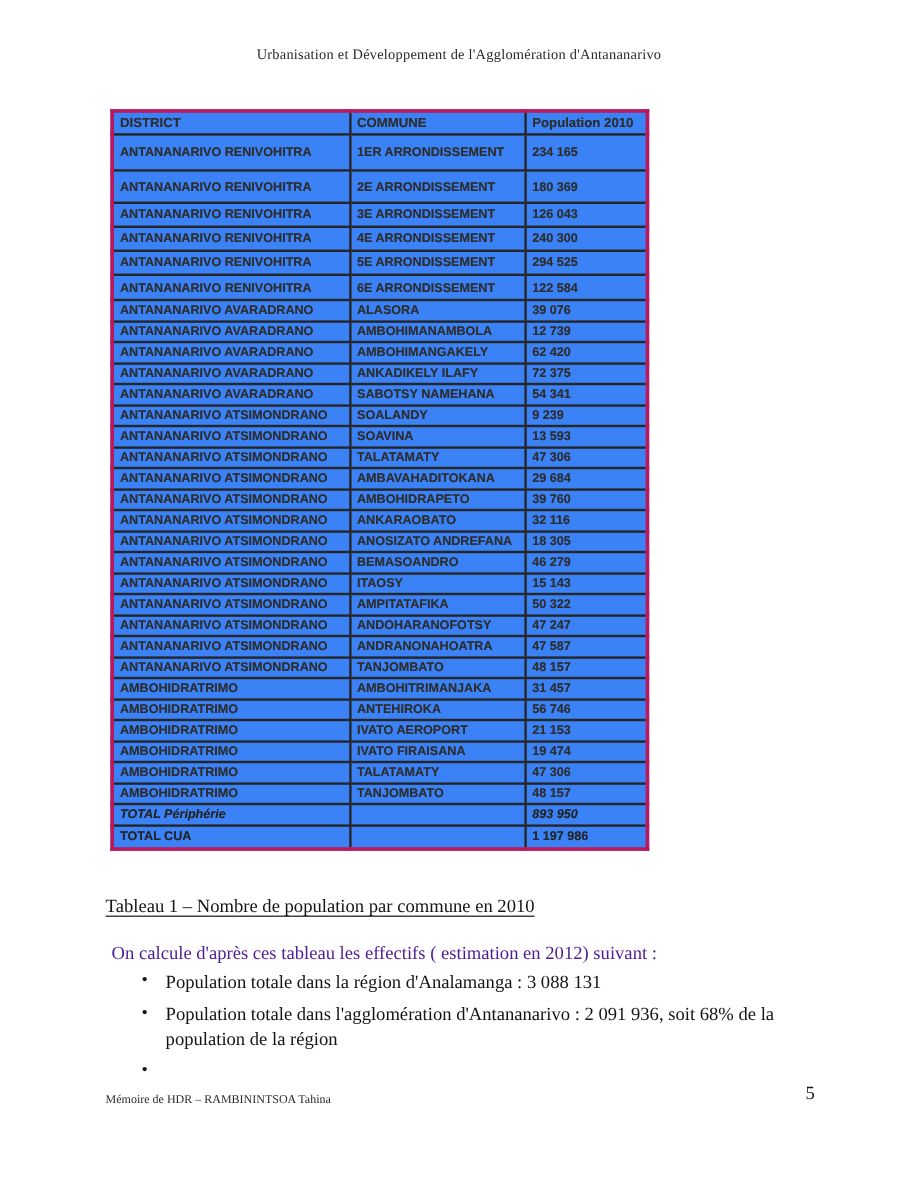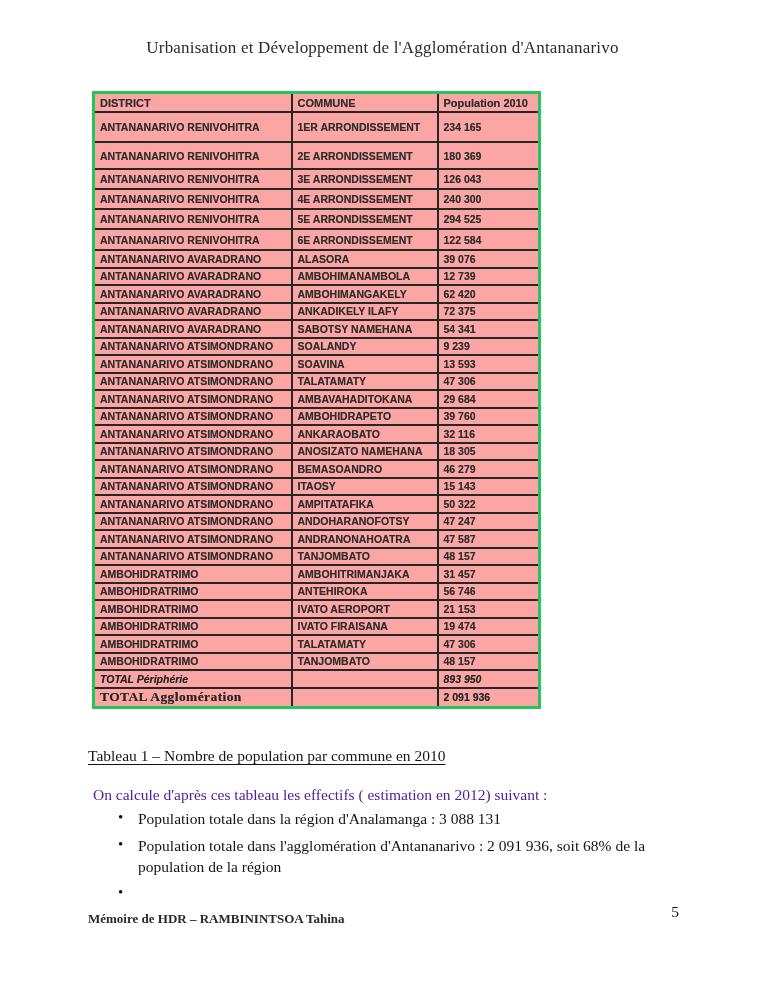--- a/index.html
+++ b/index.html
@@ -1,45 +1,45 @@
 <!DOCTYPE html>
 <html><head>
 <meta charset="utf-8">
 <style>
   html,body{margin:0;padding:0;background:#ffffff;}
   .page{position:relative;width:765px;height:990px;background:#ffffff;
         font-family:"Liberation Serif",serif;color:#1b1b1b;overflow:hidden;}
 
   .running-header{position:absolute;top:38px;left:0;width:100%;text-align:center;
-        font-size:17px;color:#2a2a2a;letter-spacing:.2px;}
+        font-size:12px;color:#2a2a2a;letter-spacing:.2px;}
 
   .table-wrap{position:absolute;left:92px;top:91px;}
   table.pop{border-collapse:collapse;table-layout:fixed;width:446px;
-        background:#fca5a5;border:3px solid #22c55e;
+        background:#3b82f6;border:3px solid #be185d;
         font-family:"Liberation Sans",sans-serif;}
   table.pop th, table.pop td{border:2px solid #262626;padding:0 5px;
         vertical-align:middle;overflow:hidden;white-space:nowrap;
         font-size:10.5px;font-weight:600;color:#2e2e2e;
         text-shadow:0 0 .4px rgba(40,40,40,.55);}
   table.pop th{text-align:left;height:17px;font-size:11px;}
   table.pop td.num{}
   table.pop tr.total td{font-weight:700;color:#242424;}
   table.pop tr.total-last td.label{font-family:"Liberation Serif",serif;
         font-size:13.5px;letter-spacing:.4px;}
 
   .caption{position:absolute;left:88px;top:747px;font-size:15.5px;color:#141414;
         text-decoration:underline;text-underline-offset:3px;}
   .intro{position:absolute;left:93px;top:786px;font-size:15.5px;color:#4c1d95;}
 
   .bullets{position:absolute;left:116px;top:809px;width:556px;margin:0;padding:0;
         list-style:none;font-size:15.5px;line-height:1.32;color:#141414;}
   .bullets li{position:relative;padding-left:22px;margin-bottom:7px;white-space:pre-wrap;}
   .bullets li .dot{position:absolute;left:2px;top:-1px;font-size:15px;}
 
-  .footer-left{position:absolute;left:88px;top:911px;font-size:13px;color:#2a2a2a;font-weight:bold;}
+  .footer-left{position:absolute;left:88px;top:911px;font-size:10px;color:#2a2a2a;}
   .page-number{position:absolute;right:86px;top:903px;font-size:15.5px;color:#141414;}
 </style>
 </head>
 <body>
 
 <div class="page">
 
   <div class="running-header">Urbanisation et Développement de l'Agglomération d'Antananarivo</div>
 
   <div class="table-wrap">
@@ -137,21 +137,21 @@
             <td>AMBOHIDRAPETO</td>
             <td class="num">39 760</td>
           </tr>
           <tr style="height: 17.5px;">
             <td>ANTANANARIVO ATSIMONDRANO</td>
             <td>ANKARAOBATO</td>
             <td class="num">32 116</td>
           </tr>
           <tr style="height: 17.5px;">
             <td>ANTANANARIVO ATSIMONDRANO</td>
-            <td>ANOSIZATO NAMEHANA</td>
+            <td>ANOSIZATO ANDREFANA</td>
             <td class="num">18 305</td>
           </tr>
           <tr style="height: 17.5px;">
             <td>ANTANANARIVO ATSIMONDRANO</td>
             <td>BEMASOANDRO</td>
             <td class="num">46 279</td>
           </tr>
           <tr style="height: 17.5px;">
             <td>ANTANANARIVO ATSIMONDRANO</td>
             <td>ITAOSY</td>
@@ -205,24 +205,24 @@
           <tr style="height: 17.5px;">
             <td>AMBOHIDRATRIMO</td>
             <td>TANJOMBATO</td>
             <td class="num">48 157</td>
           </tr>
           <tr class="total" style="height: 18px; font-style: italic;">
             <td class="label">TOTAL Périphérie</td>
             <td></td>
             <td class="num">893 950</td>
           </tr>
-          <tr class="total total-last" style="height: 19px;">
-            <td class="label">TOTAL Agglomération</td>
+          <tr class="total" style="height: 19px;">
+            <td class="label">TOTAL CUA</td>
             <td></td>
-            <td class="num">2 091 936</td>
+            <td class="num">1 197 986</td>
           </tr>
         </tbody>
     </table>
   </div>
 
   <div class="caption">Tableau 1 – Nombre de population par commune en 2010</div>
 
   <div class="intro">On calcule d'après ces tableau les effectifs ( estimation en 2012) suivant :</div>
 
   <ul class="bullets" id="bullet-list">

